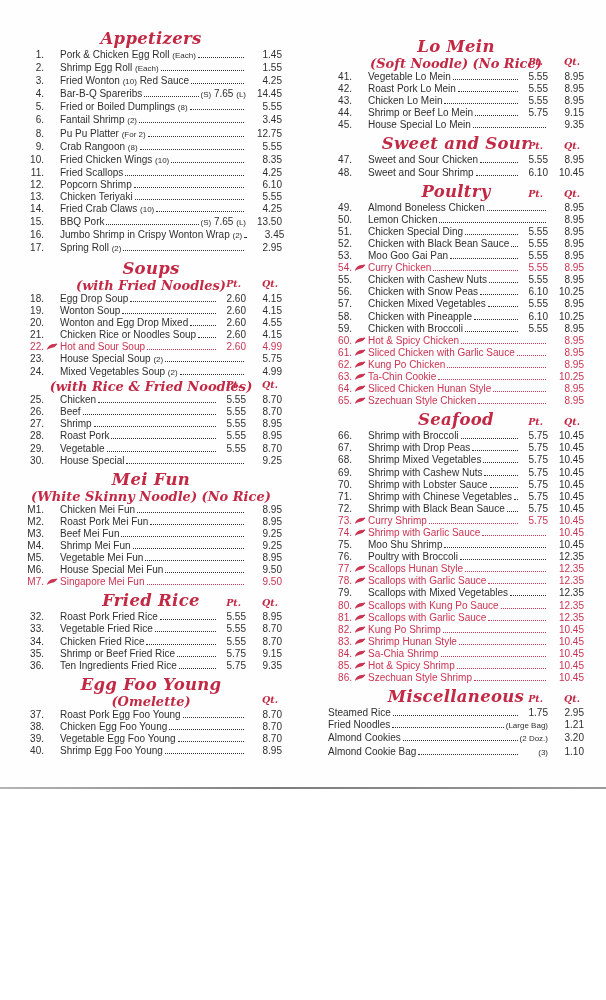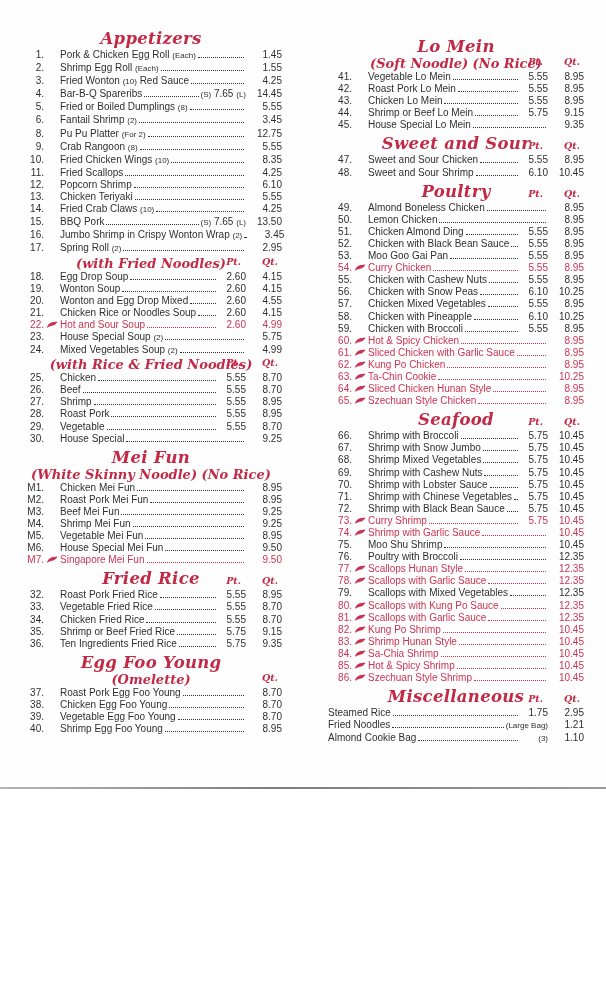--- a/index.html
+++ b/index.html
@@ -155,20 +155,21 @@
           </div>
           <div class="row">
             <span class="num">17.</span>
             <span class="slot"></span>
             <span class="name">Spring Roll <span class="note">(2)</span></span>
             <span class="leader"></span>
             <span class="qt">2.95</span>
           </div>
         </div>
         <div class="menu-section">
+          <div class="hline"><span class="title">Soups</span></div>
           <div class="sline"><span class="subtitle">(with Fried Noodles)</span><span class="colhead pt">Pt.</span><span class="colhead qt">Qt.</span></div>
           <div class="row">
             <span class="num">18.</span>
             <span class="slot"></span>
             <span class="name">Egg Drop Soup</span>
             <span class="leader"></span>
             <span class="pt">2.60</span>
             <span class="qt">4.15</span>
           </div>
           <div class="row">
@@ -476,21 +477,21 @@
           <div class="row">
             <span class="num">50.</span>
             <span class="slot"></span>
             <span class="name">Lemon Chicken</span>
             <span class="leader"></span>
             <span class="qt">8.95</span>
           </div>
           <div class="row">
             <span class="num">51.</span>
             <span class="slot"></span>
-            <span class="name">Chicken Almond Ding</span>
+            <span class="name">Chicken Special Ding</span>
             <span class="leader"></span>
             <span class="pt">5.55</span>
             <span class="qt">8.95</span>
           </div>
           <div class="row">
             <span class="num">52.</span>
             <span class="slot"></span>
             <span class="name">Chicken with Black Bean Sauce</span>
             <span class="leader"></span>
             <span class="pt">5.55</span>
@@ -615,21 +616,21 @@
             <span class="num">66.</span>
             <span class="slot"></span>
             <span class="name">Shrimp with Broccoli</span>
             <span class="leader"></span>
             <span class="pt">5.75</span>
             <span class="qt">10.45</span>
           </div>
           <div class="row">
             <span class="num">67.</span>
             <span class="slot"></span>
-            <span class="name">Shrimp with Snow Jumbo</span>
+            <span class="name">Shrimp with Drop Peas</span>
             <span class="leader"></span>
             <span class="pt">5.75</span>
             <span class="qt">10.45</span>
           </div>
           <div class="row">
             <span class="num">68.</span>
             <span class="slot"></span>
             <span class="name">Shrimp Mixed Vegetables</span>
             <span class="leader"></span>
             <span class="pt">5.75</span>
@@ -795,20 +796,26 @@
             <span class="name">Steamed Rice</span>
             <span class="leader"></span>
             <span class="pt">1.75</span>
             <span class="qt">2.95</span>
           </div>
           <div class="row">
             <span class="name">Fried Noodles</span>
             <span class="leader"></span>
             <span class="pt"><span class="note">(Large Bag)</span></span>
             <span class="qt">1.21</span>
+          </div>
+          <div class="row">
+            <span class="name">Almond Cookies</span>
+            <span class="leader"></span>
+            <span class="pt"><span class="note">(2 Doz.)</span></span>
+            <span class="qt">3.20</span>
           </div>
           <div class="row">
             <span class="name">Almond Cookie Bag</span>
             <span class="leader"></span>
             <span class="pt"><span class="note">(3)</span></span>
             <span class="qt">1.10</span>
           </div>
         </div>
       </div>
   </div>

